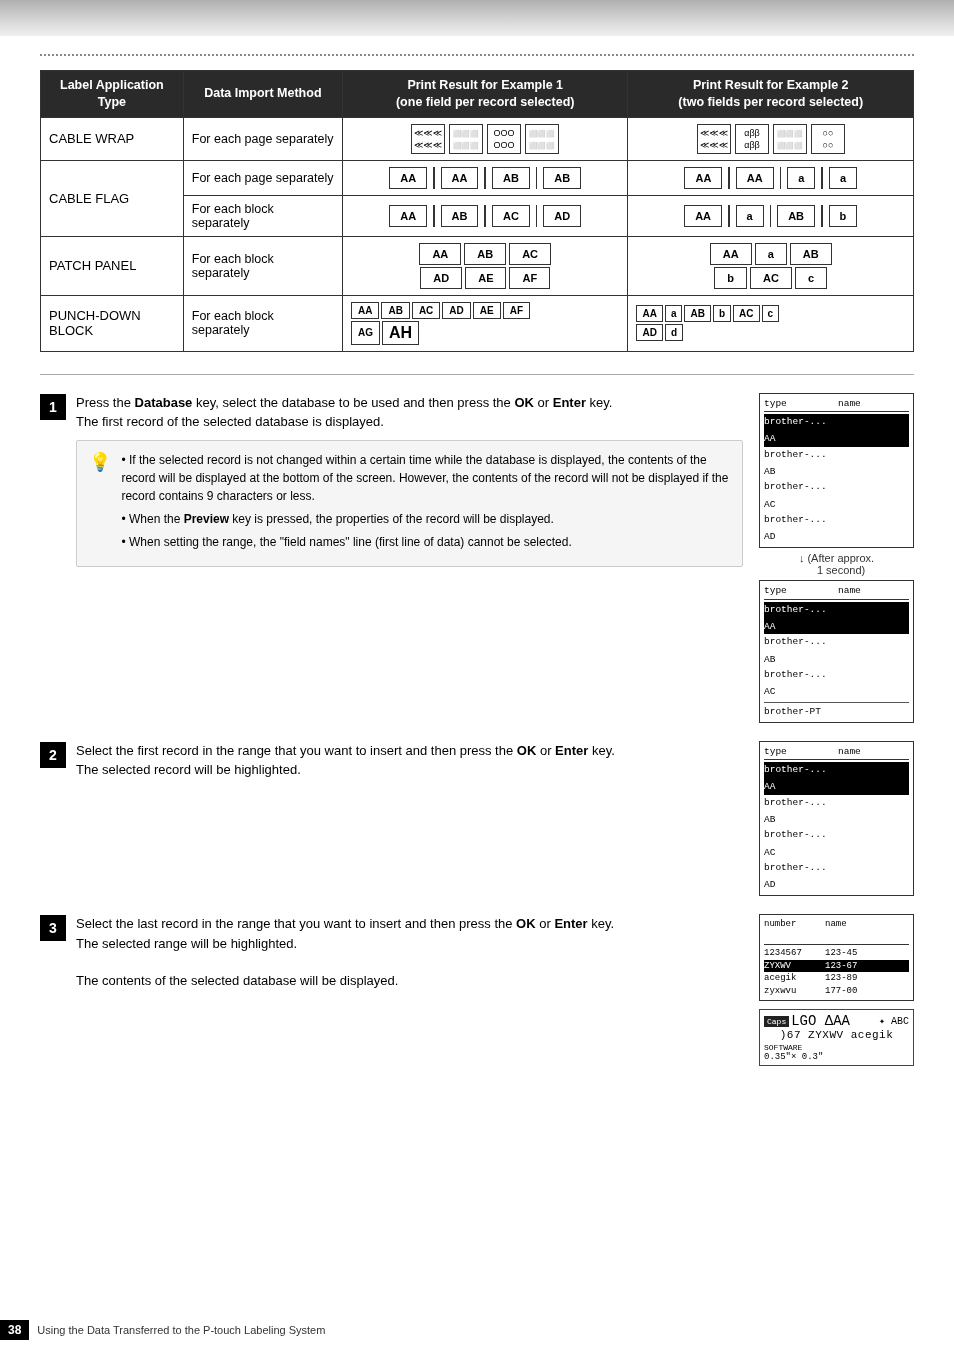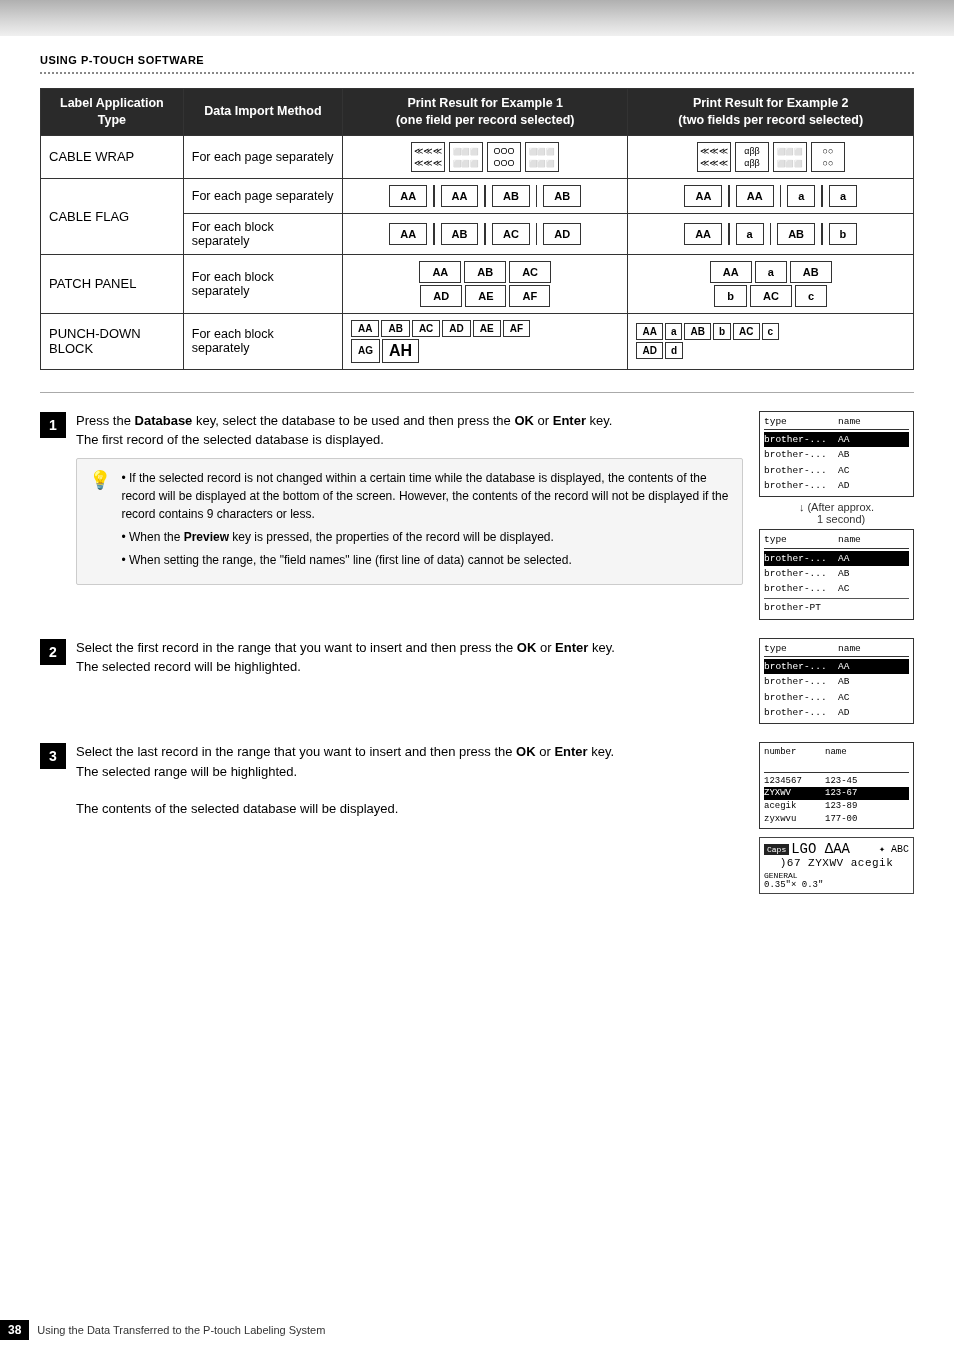--- a/index.html
+++ b/index.html
@@ -198,20 +198,21 @@
       gap: 4px;
       border-bottom: 1px solid #333;
       margin-bottom: 2px;
       padding-bottom: 1px;
     }
 
     .screen-mockup .data-row {
       display: flex;
       gap: 4px;
       padding: 1px 0;
+      flex-direction: column;
     }
 
     .screen-mockup .selected-row {
       background: #000;
       color: #fff;
     }
 
     .screen-col-type { width: 70px; overflow: hidden; font-size: 9.5px; }
     .screen-col-name { width: 28px; overflow: hidden; font-size: 9.5px; }
 
@@ -356,21 +357,20 @@
       flex-direction: column;
     }
   </style>
 </head>
 <body>
 
 <div class="top-bar"></div>
 
 <div class="page-content">
 
-  <div class="section-header">USING P-TOUCH SOFTWARE</div>
   <hr class="dotted-rule">
 
   <table class="main-table">
     <thead>
       <tr>
         <th class="col-label">
           <span>Label Application Type</span>
         </th>
         <th class="col-import">
           <span>Data Import Method</span>
@@ -756,21 +756,21 @@
             <div class="kbd-mock">
               <div class="kbd-row1">
                 <span class="kbd-caps">Caps</span>
                 <span style="font-size:14px;"> LGO ΔAA</span>
                 <span style="font-size:10px; margin-left:auto;">✦ ABC</span>
               </div>
               <div class="kbd-main-row">
                 )67 ZYXWV acegik
               </div>
               <div class="kbd-bottom">
-                <span>GENERAL</span>
+                <span>SOFTWARE</span>
               </div>
               <div style="font-size:9px; font-family:'Courier New',monospace;">0.35"× 0.3"</div>
             </div>
           </div>
         </div>
       </div>
     </div>
 
   </div>
 

